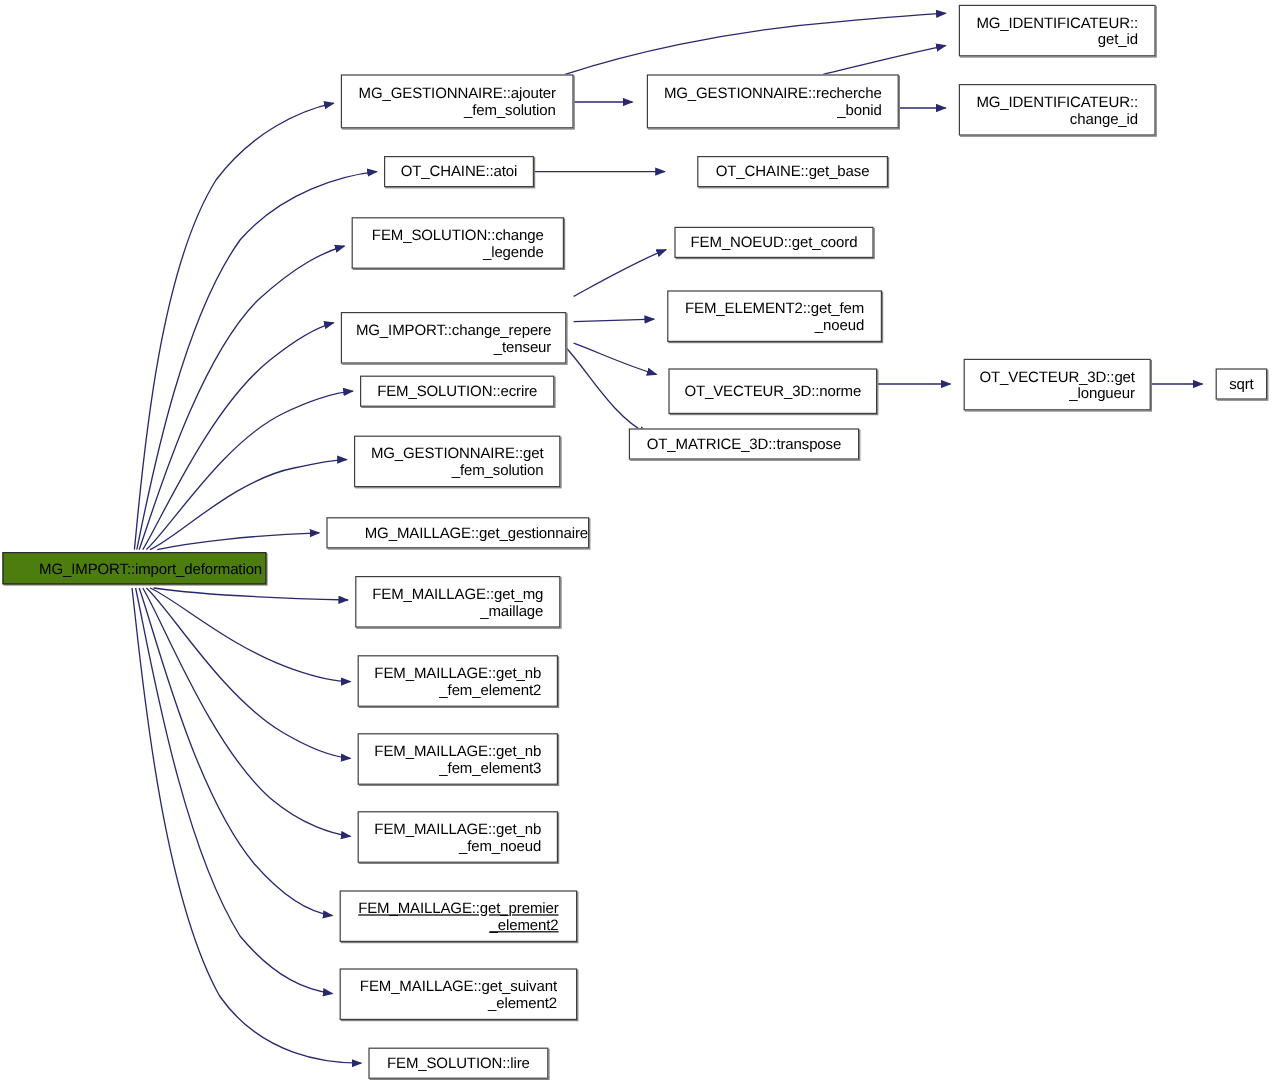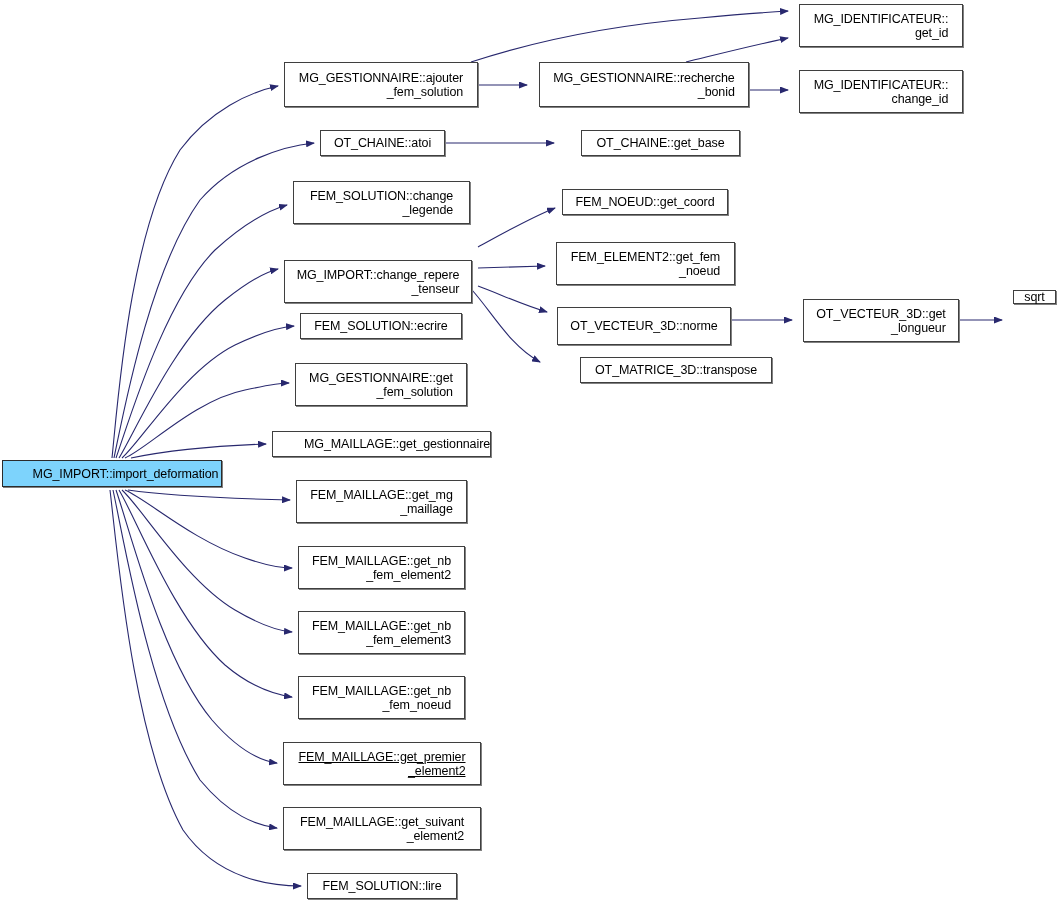--- a/index.html
+++ b/index.html
@@ -34,21 +34,21 @@
     justify-content: center;
     text-align: right;
     font-size: 12.5px;
     line-height: 14px;
     letter-spacing: -0.1px;
     white-space: pre-line;
     box-shadow: 1px 1px 0 0 #808080;
     z-index: 2;
   }
   .node.root {
-    background: #7dd3fc;
+    background: #4d7c0f;
     border: 1px solid #2b2b2b;
     padding-left: 27px;
   }
 </style>
 </head>
 <body>
 
 <div id="canvas">
   <svg class="edges" viewBox="0 0 1060 906">
     <defs>
@@ -97,24 +97,24 @@
       <div class="node" style="left: 320px; top: 130px; width: 125px; height: 26px;">OT_CHAINE::atoi</div>
       <div class="node" style="left: 565px; top: 130px; width: 159px; height: 26px; margin-left: 16px;">OT_CHAINE::get_base</div>
       <div class="node" style="left: 293px; top: 181px; width: 177px; height: 43px;">FEM_SOLUTION::change
 _legende</div>
       <div class="node" style="left: 284px; top: 260px; width: 188px; height: 43px;">MG_IMPORT::change_repere
 _tenseur</div>
       <div class="node" style="left: 562px; top: 189px; width: 166px; height: 26px;">FEM_NOEUD::get_coord</div>
       <div class="node" style="left: 556px; top: 242px; width: 179px; height: 43px;">FEM_ELEMENT2::get_fem
 _noeud</div>
       <div class="node" style="left: 557px; top: 307px; width: 174px; height: 38px;">OT_VECTEUR_3D::norme</div>
-      <div class="node" style="left: 580px; top: 357px; width: 192px; height: 26px;">OT_MATRICE_3D::transpose</div>
+      <div class="node" style="left: 524px; top: 357px; width: 192px; height: 26px;">OT_MATRICE_3D::transpose</div>
       <div class="node" style="left: 803px; top: 299px; width: 156px; height: 43px;">OT_VECTEUR_3D::get
 _longueur</div>
-      <div class="node" style="left: 1013px; top: 290px; width: 43px; height: 14px;">sqrt</div>
+      <div class="node" style="left: 1013px; top: 307px; width: 43px; height: 26px;">sqrt</div>
       <div class="node" style="left: 300px; top: 313px; width: 162px; height: 26px;">FEM_SOLUTION::ecrire</div>
       <div class="node" style="left: 295px; top: 363px; width: 172px; height: 43px;">MG_GESTIONNAIRE::get
 _fem_solution</div>
       <div class="node" style="left: 272px; top: 431px; width: 219px; height: 26px; padding-left: 31px;">MG_MAILLAGE::get_gestionnaire</div>
       <div class="node" style="left: 296px; top: 480px; width: 171px; height: 43px;">FEM_MAILLAGE::get_mg
 _maillage</div>
       <div class="node" style="left: 298px; top: 546px; width: 167px; height: 43px;">FEM_MAILLAGE::get_nb
 _fem_element2</div>
       <div class="node" style="left: 298px; top: 611px; width: 167px; height: 43px;">FEM_MAILLAGE::get_nb
 _fem_element3</div>

